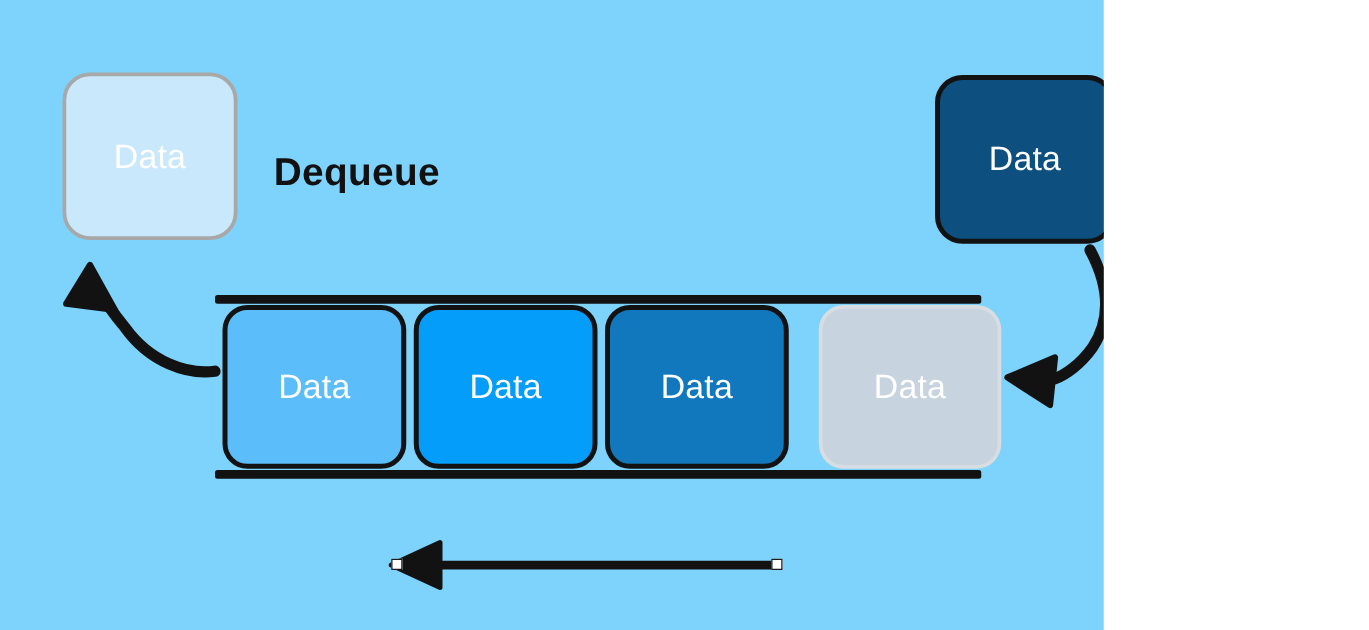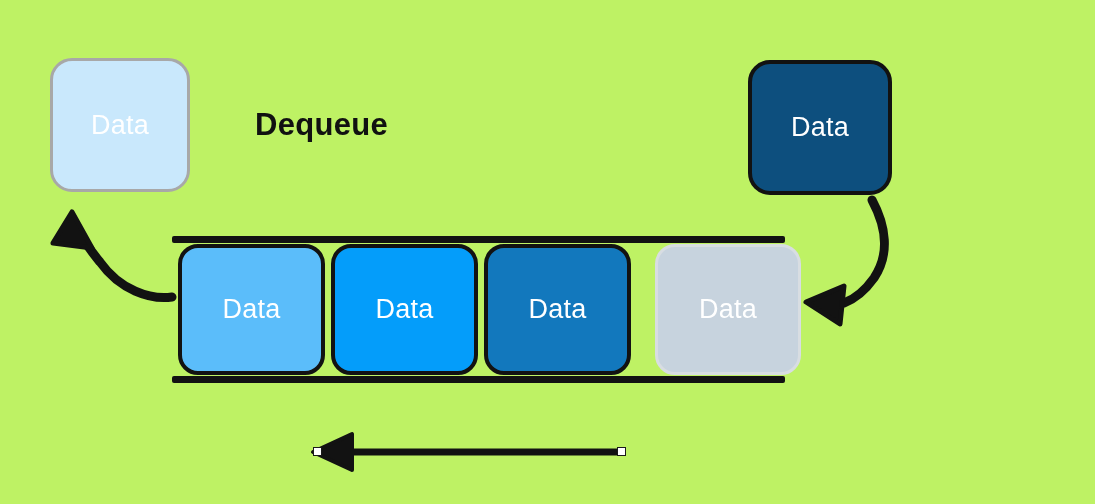--- a/index.html
+++ b/index.html
@@ -5,23 +5,23 @@
   html, body {
     margin: 0;
     padding: 0;
     background: #ffffff;
   }
   body {
     font-family: "Liberation Sans", sans-serif;
   }
   #canvas {
     position: relative;
-    width: 1095px;
+    width: 883px;
     height: 504px;
-    background: #bef264;
+    background: #7dd3fc;
     overflow: hidden;
   }
   .node {
     position: absolute;
     border-radius: 22px;
     display: flex;
     align-items: center;
     justify-content: center;
     box-sizing: border-box;
   }
@@ -90,21 +90,21 @@
 </style>
 </head>
 <body>
 
 <div id="canvas">
 
   <div class="node ghost-light" style="left:50px; top:58px; width:140px; height:134px;">
     <span class="node-label">Data</span>
   </div>
 
-  <div class="caption" style="left:219px; top:107px;margin-left:36px;">Dequeue</div>
+  <div class="caption" style="left:219px; top:120px;">Dequeue</div>
 
   <div class="node solid" style="left:748px; top:60px; width:144px; height:135px; background:#0d4f7e;">
     <span class="node-label">Data</span>
   </div>
 
 
   <div class="rail" style="left:172px; top:236px; width:613px; height:7px;"></div>
   <div class="rail" style="left:172px; top:376px; width:613px; height:7px;"></div>
 
   <div class="cell" style="left:178px; top:244px; width:147px; height:131px; background:#5bbdfa;">

